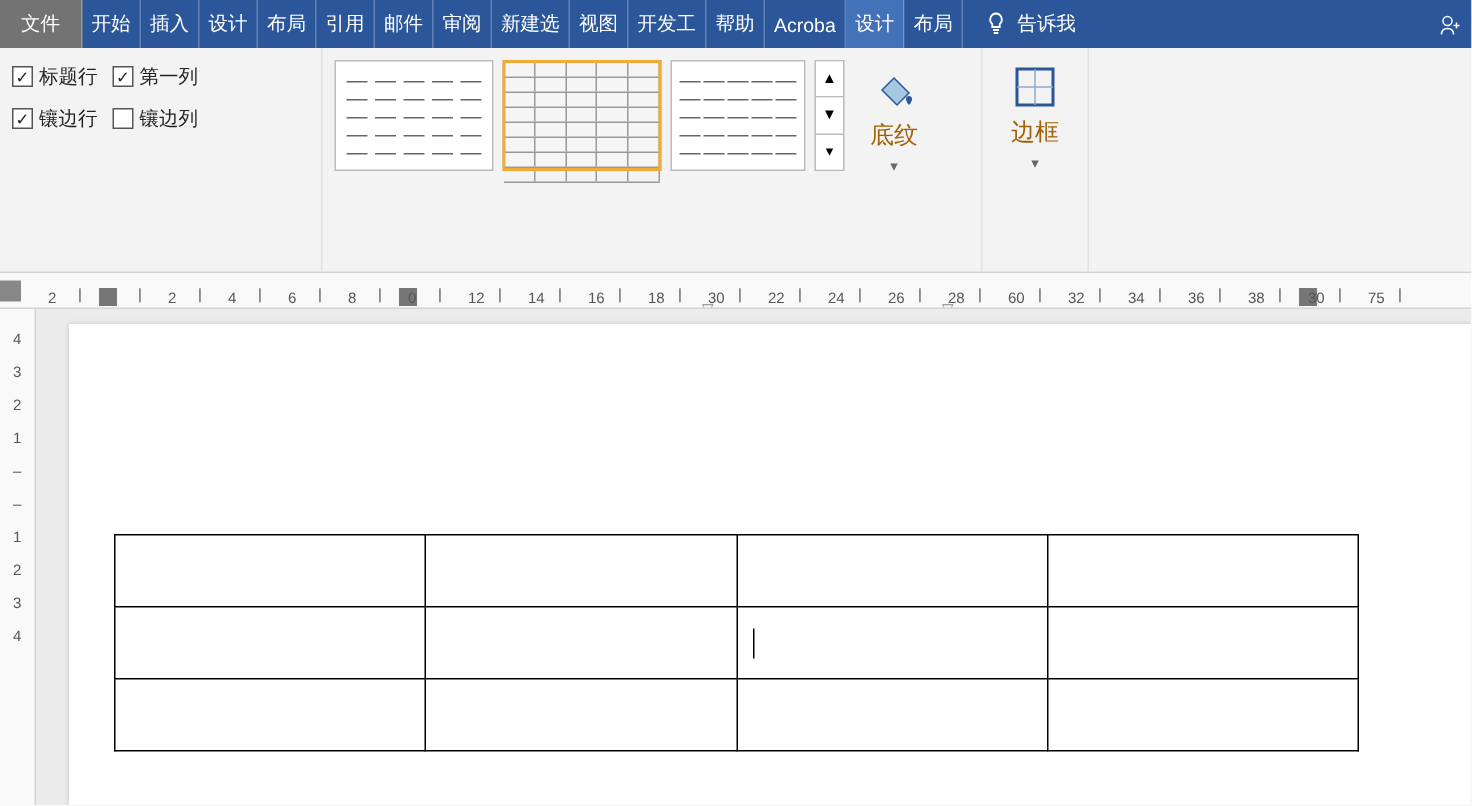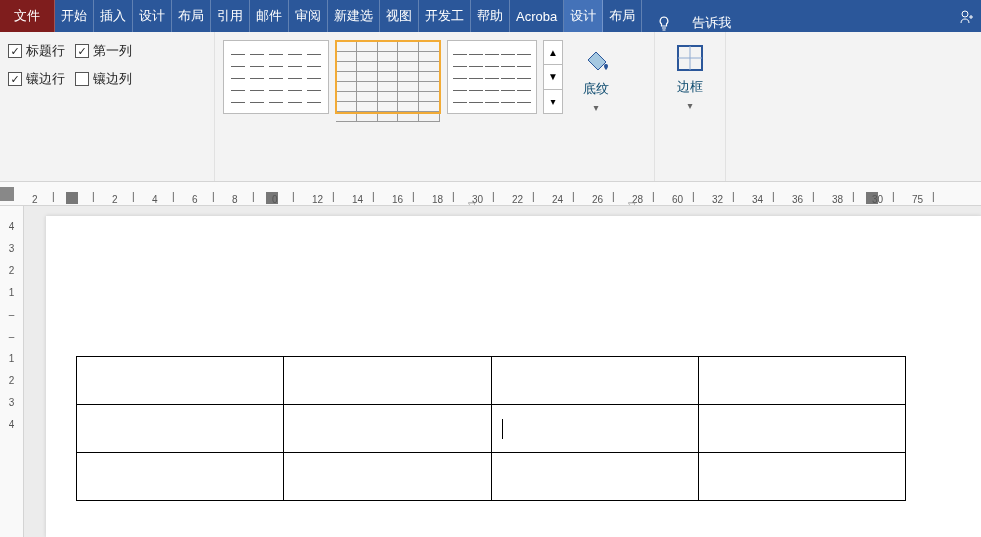--- a/index.html
+++ b/index.html
@@ -1,25 +1,25 @@
 <!DOCTYPE html>
 <html><head>
 <meta charset="utf-8">
 <style>
   * { box-sizing: border-box; margin: 0; padding: 0; }
   body { font-family: "Microsoft YaHei", "Segoe UI", sans-serif; font-size: 13px; background: #fff; width: 981px; height: 537px; overflow: hidden; }
   
   
   .tabbar { display: flex; align-items: stretch; background: #2b579a; color: #fff; height: 32px; }
   .tabbar .tab { padding: 0 6px; display: flex; align-items: center; white-space: nowrap; border-right: 1px solid rgba(255,255,255,0.25); cursor: default; }
-  .tabbar .tab.file { background: #7f1d1d; padding: 0 14px; }
+  .tabbar .tab.file { background: #737373; padding: 0 14px; }
   .tabbar .tab.active { background: #4472b8; }
   .tabbar .tab.active2 { background: #2b579a; }
   .tabbar .spacer { flex: 1; }
-  .tabbar .tellme { display: flex; align-items: flex-end; gap: 20px; padding: 0 14px; }
+  .tabbar .tellme { display: flex; align-items: center; gap: 6px; padding: 0 14px; }
   .tabbar .icon { display: inline-block; width: 16px; height: 16px; }
   
   
   .ribbon { display: flex; background: #f3f3f3; border-bottom: 1px solid #d4d4d4; height: 150px; }
   .ribbon-group { display: flex; flex-direction: column; padding: 6px 8px 2px; border-right: 1px solid #e1e1e1; }
   .ribbon-group .group-body { flex: 1; display: flex; align-items: flex-start; gap: 6px; }
   .ribbon-group .group-label { text-align: center; color: #666; font-size: 13px; padding: 4px 0 2px; }
   
   .check-col { display: flex; flex-direction: column; gap: 10px; padding-top: 4px; }
   .check-row { display: flex; gap: 10px; }
@@ -34,21 +34,21 @@
   .style-thumb.grid6 .trow { border-top: 1px solid #999; }
   .style-thumb.grid6 .trow .tcell { border: none; width: 100%; border-right: 1px solid #999; height: 9px; }
   .style-thumb.grid6 { padding: 0; }
   
   .gallery-spin { display: flex; flex-direction: column; width: 20px; border: 1px solid #bbb; height: 74px; }
   .gallery-spin .btn { flex: 1; display: flex; align-items: center; justify-content: center; border-bottom: 1px solid #bbb; background: #fff; font-size: 10px; cursor: default; }
   .gallery-spin .btn:last-child { border-bottom: none; }
   
   .big-btn { display: flex; flex-direction: column; align-items: center; gap: 4px; width: 54px; padding-top: 4px; cursor: default; }
   .big-btn .drop { font-size: 10px; color: #666; }
-  .big-btn .lbl { font-size: 13px; color: #0c4a6e; }
+  .big-btn .lbl { font-size: 16px; color: #a16207; }
   
   
   .ruler-h { height: 24px; background: #f9f9f9; border-bottom: 1px solid #d4d4d4; position: relative; display: flex; align-items: center; font-size: 10px; color: #555; overflow: hidden; padding-left: 18px; }
   .ruler-h .seg { width: 40px; text-align: left; position: relative; }
   .ruler-h .seg .num { position: absolute; left: 0; }
   .ruler-h .seg .tick { position: absolute; left: 20px; top: -3px; }
   .ruler-h .tabstop { position: absolute; width: 14px; height: 14px; background: #888; left: 0; top: 5px; }
   .ruler-h .indent { position: absolute; font-size: 10px; color: #888; }
   
   

